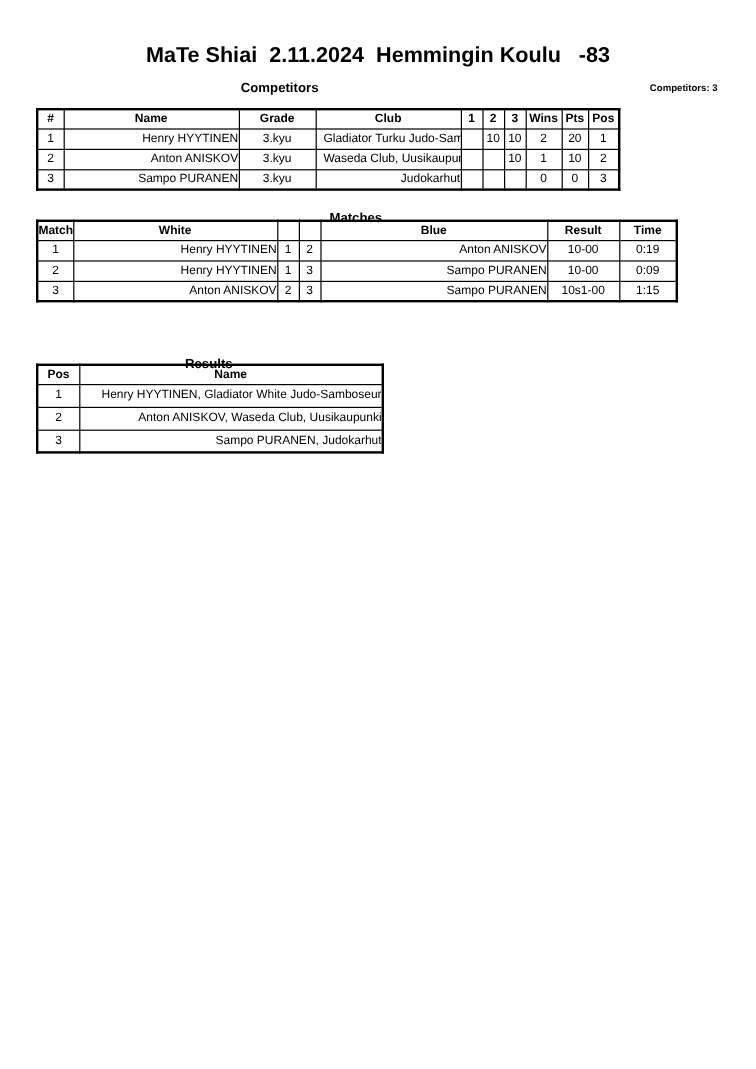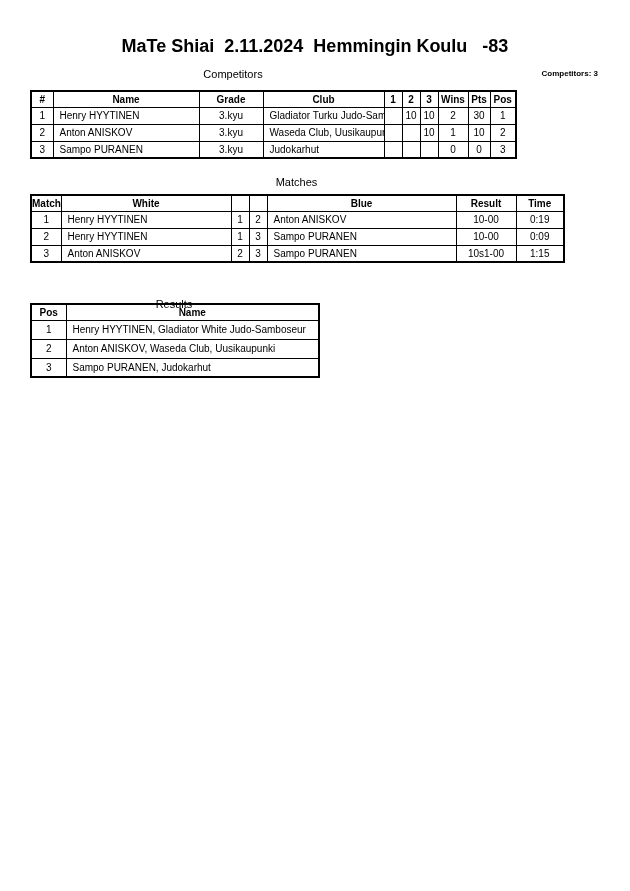--- a/index.html
+++ b/index.html
@@ -18,21 +18,21 @@
     left: 0;
     width: 630px;
     text-align: center;
     font-size: 18px;
     font-weight: bold;
     white-space: pre;
   }
   .section-heading {
     position: absolute;
     font-size: 11px;
-    font-weight: normal;
+    font-weight: bold;
     text-align: center;
   }
   .heading-competitors { top: 68px; left: 30px; width: 406px; }
   .heading-matches    { top: 176px; left: 30px; width: 533px; }
   .heading-results    { top: 298px; left: 30px; width: 288px; }
   .competitors-count {
     position: absolute;
     top: 69px;
     right: 32px;
     font-size: 8px;
@@ -48,24 +48,24 @@
   th, td {
     border: 1px solid #000;
     overflow: hidden;
     white-space: nowrap;
     vertical-align: middle;
     padding: 0;
   }
   th { font-weight: bold; text-align: center; height: 16px; }
   td { height: 17px; text-align: center; }
   .tbl-competitors { top: 90px;  left: 30px; width: 485px; }
-  .tbl-matches     { top: 194px; left: 30px; width: 533px; }
+  .tbl-matches     { top: 183px; left: 30px; width: 533px; }
   .tbl-results     { top: 303px; left: 30px; width: 288px; }
   .tbl-results td  { height: 19px; }
-  td.cell-left { text-align: left; padding-left: 6px; }
+  td.cell-left { text-align: right; padding-left: 6px; }
 </style>
 </head>
 <body>
 
 <div class="page">
 
   <div class="doc-title">MaTe Shiai  2.11.2024  Hemmingin Koulu   -83</div>
 
   <div class="section-heading heading-competitors">Competitors</div>
   <div class="competitors-count">Competitors: 3</div>
@@ -98,21 +98,21 @@
     </tr>
     <tr>
       <td>1</td>
       <td class="cell-left">Henry HYYTINEN</td>
       <td>3.kyu</td>
       <td class="cell-left">Gladiator Turku Judo-Samboseur</td>
       <td></td>
       <td>10</td>
       <td>10</td>
       <td>2</td>
-      <td>30</td>
+      <td>20</td>
       <td>1</td>
     </tr>
     <tr>
       <td>2</td>
       <td class="cell-left">Anton ANISKOV</td>
       <td>3.kyu</td>
       <td class="cell-left">Waseda Club, Uusikaupunki</td>
       <td></td>
       <td></td>
       <td>10</td>

